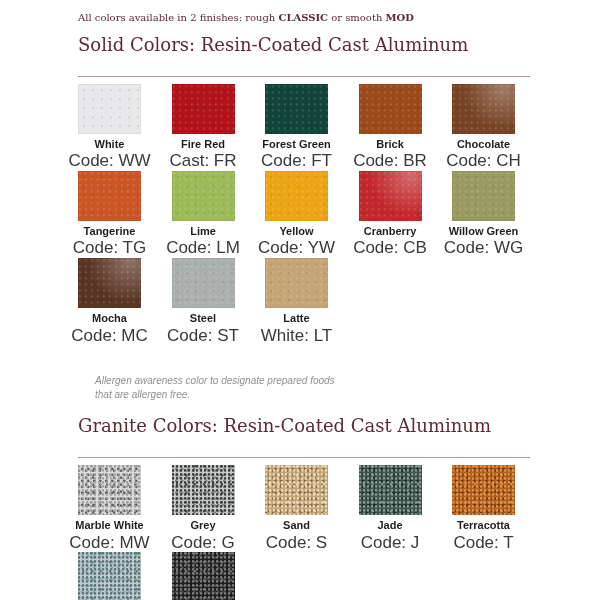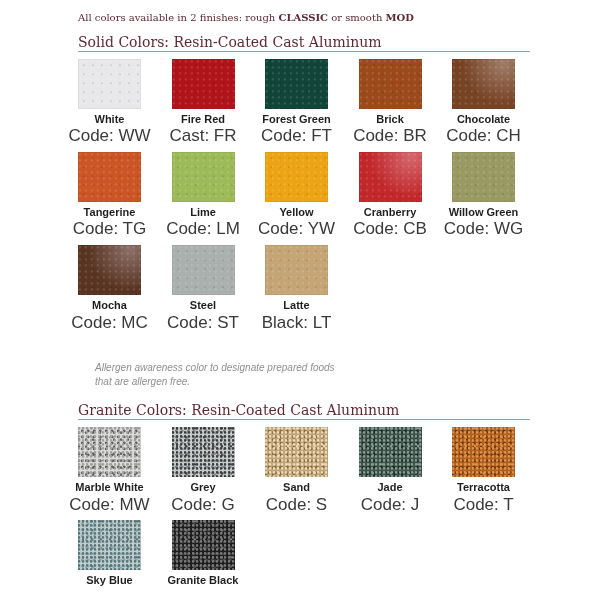--- a/index.html
+++ b/index.html
@@ -13,30 +13,29 @@
   .finishes-note{
     font-family:"DejaVu Serif", serif;
     color:var(--heading-color,#5e2936);
     font-size:10px;line-height:1.25;margin:2px 0 9px 0;
   }
   .finishes-note b{font-weight:bold;}
 
   .section-title{
     font-family:"DejaVu Serif", serif;
     color:var(--heading-color,#5e2936);
-    font-size:14px;font-weight:normal;
-    margin:8px 0 0 0;padding:0 0 1px 0;
+    font-size:18px;font-weight:normal;
+    margin:8px 0 0 0;padding:0 0 21px 0;
     border-bottom:1px solid var(--rule-color,#b4929b);
   }
   .granite-section .section-title{margin-top:14px;}
 
   .swatch-grid{
     display:grid;
     grid-template-columns:repeat(5,93.5px);
-    row-gap:6px;
     margin-top:7px;
   }
   .swatch-cell{width:63px;text-align:center;}
   .swatch{
     width:63px;height:50px;
     box-shadow:inset 0 0 0 1px rgba(0,0,0,0.05);
   }
   .swatch-name{
     font-size:11px;font-weight:bold;color:var(--label-color,#1f1f1f);
     margin:4px -16px 0 -16px;white-space:nowrap;line-height:1.15;
@@ -119,21 +118,21 @@
           <div class="swatch-code">Code: MC</div>
         </div>
         <div class="swatch-cell">
           <div class="swatch" style="background-color: rgb(169, 176, 174); background-image: radial-gradient(circle at 30% 40%, rgba(255, 255, 255, 0.13) 0.8px, transparent 1.5px), radial-gradient(circle at 65% 70%, rgba(0, 0, 0, 0.1) 0.7px, transparent 1.4px); background-size: 6px 6px, 9px 9px;"></div>
           <div class="swatch-name">Steel</div>
           <div class="swatch-code">Code: ST</div>
         </div>
         <div class="swatch-cell">
           <div class="swatch" style="background-color: rgb(197, 164, 118); background-image: radial-gradient(circle at 30% 40%, rgba(255, 255, 255, 0.13) 0.8px, transparent 1.5px), radial-gradient(circle at 65% 70%, rgba(0, 0, 0, 0.1) 0.7px, transparent 1.4px); background-size: 6px 6px, 9px 9px;"></div>
           <div class="swatch-name">Latte</div>
-          <div class="swatch-code">Black: LT</div>
+          <div class="swatch-code">White: LT</div>
         </div>
       </div>
     <div class="allergen-row">
       <p class="allergen-note">Allergen awareness color to designate prepared foods that are allergen free.</p>
     </div>
   </section>
 
   <section class="granite-section">
     <h2 class="section-title">Granite Colors: Resin-Coated Cast Aluminum</h2>
     <div class="swatch-grid" id="grid-granite">

